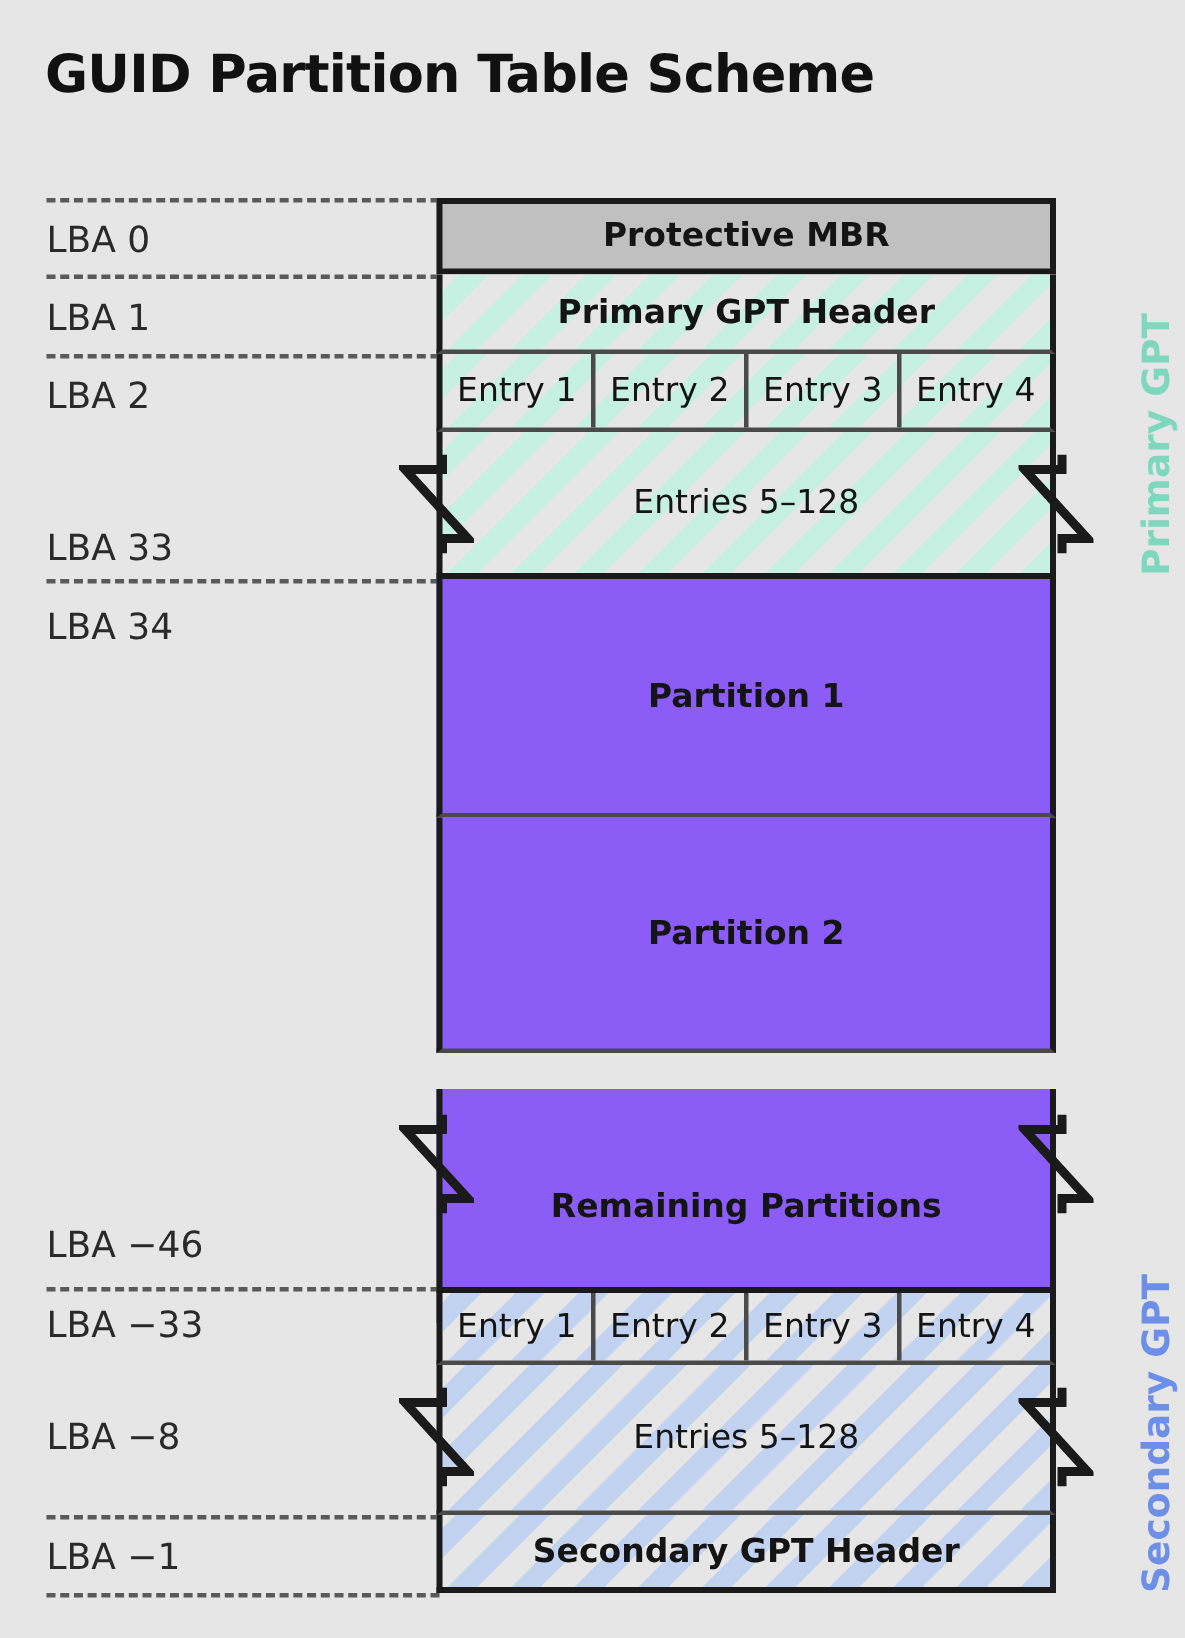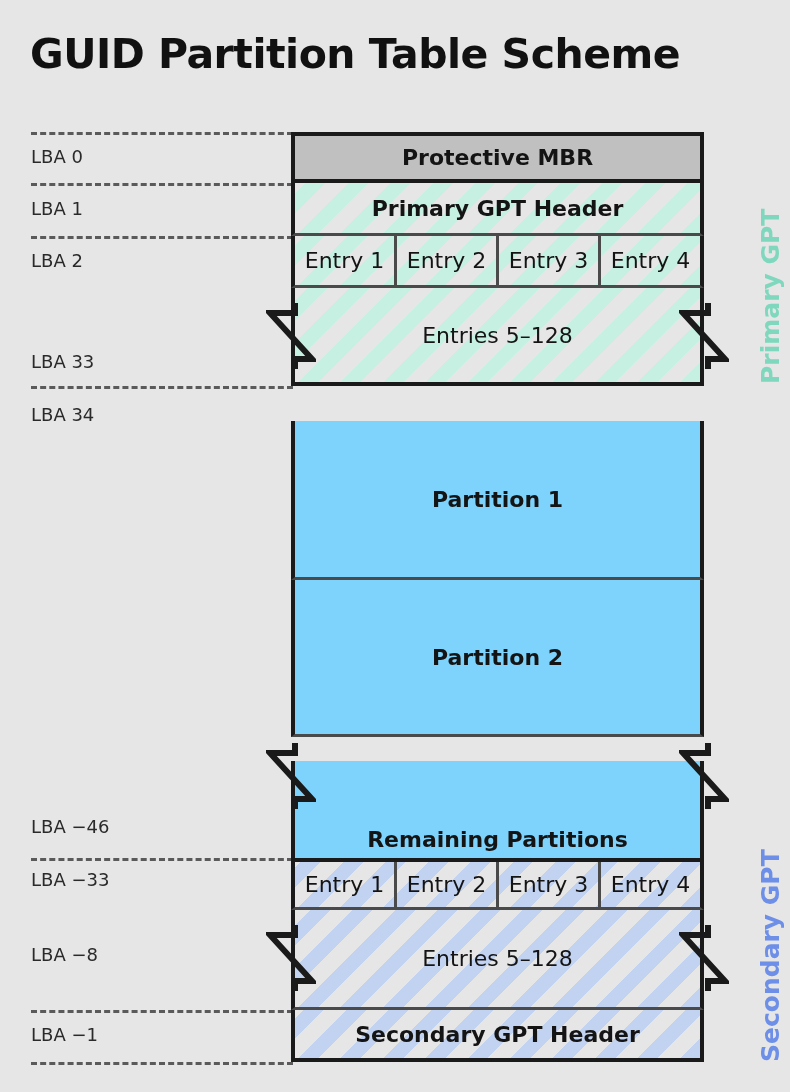--- a/index.html
+++ b/index.html
@@ -22,33 +22,33 @@
     width: 790px;
     height: 1092px;
   }
 
   
   .title {
     position: absolute;
     left: 30px;
     top: 30px;
     width: 740px;
-    font-size: 41px;
+    font-size: 35px;
     font-weight: bold;
     letter-spacing: -0.5px;
     color: #111111;
     line-height: 1.18;
     white-space: nowrap;
   }
 
   
   .lba-label {
     position: absolute;
     left: 31px;
-    font-size: 18px;
+    font-size: 24px;
     color: #2a2a2a;
     white-space: nowrap;
     line-height: 1;
   }
 
   
   .dash-line {
     position: absolute;
     left: 31px;
     height: 0;
@@ -84,21 +84,21 @@
   .row .row-text {
     position: relative;
     z-index: 3;
     text-align: center;
     width: 100%;
   }
   .row.bold .row-text { font-weight: bold; }
 
   
   .fill-gray   { background: #c0c0c0; }
-  .fill-plain  { background: #7dd3fc; margin-top: 35px; }
+  .fill-plain  { background: #8b5cf6; }
   .fill-mint {
     background-color: #e6e6e6;
     background-image: repeating-linear-gradient(
       -45deg,
       #c6f1e2 0px, #c6f1e2 14px,
       #e6e6e6 14px, #e6e6e6 30px
     );
   }
   .fill-blue {
     background-color: #e6e6e6;

